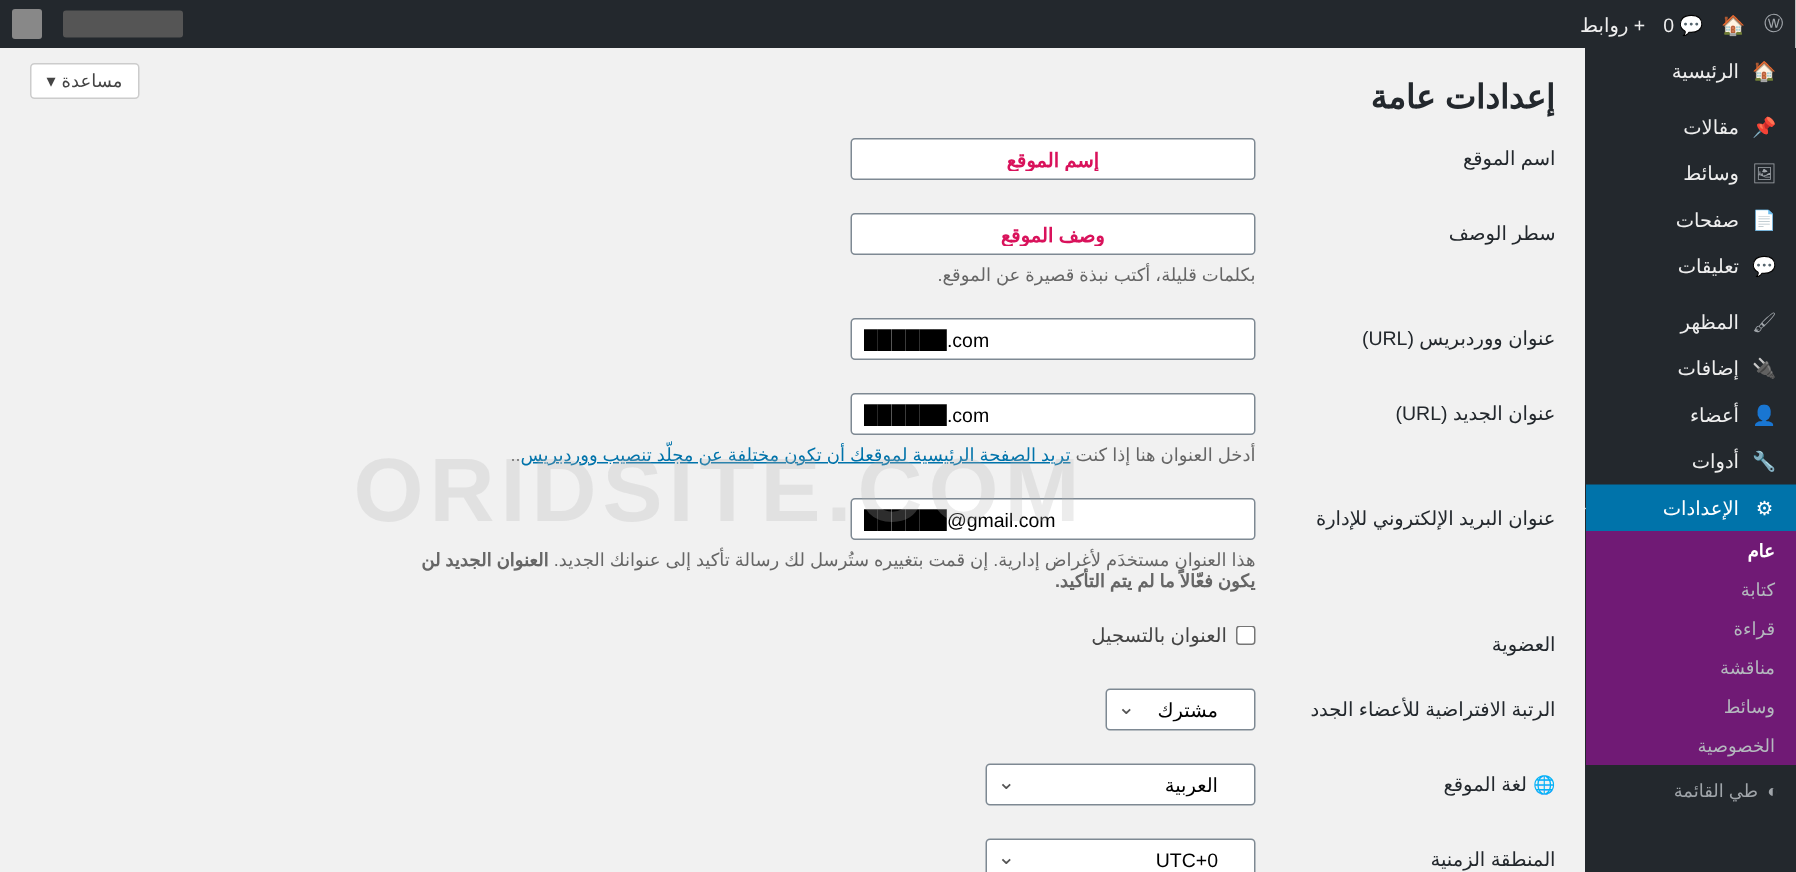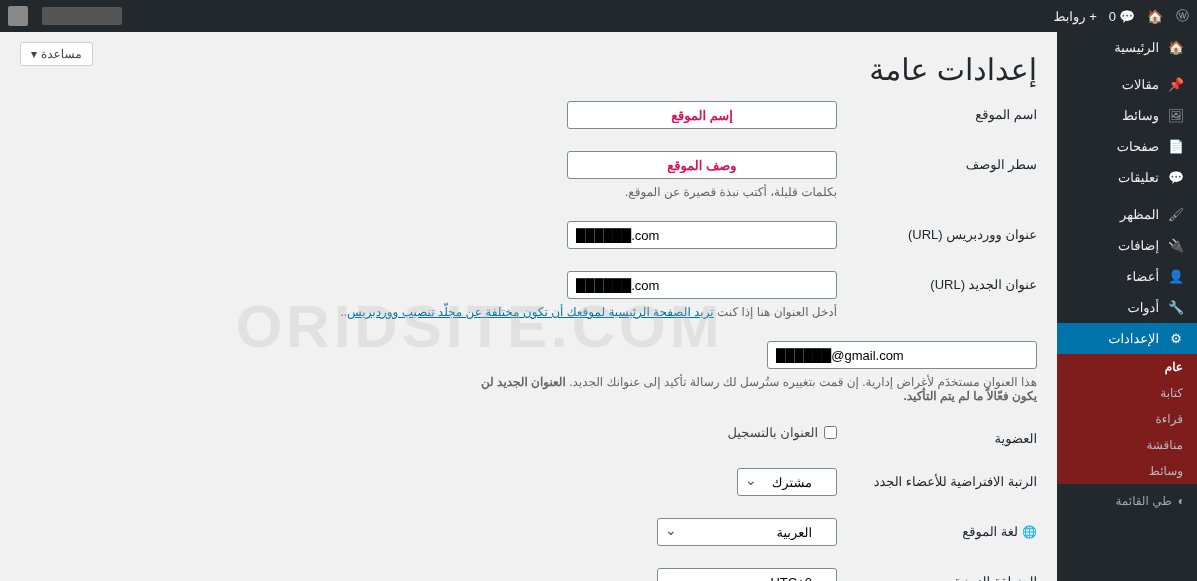--- a/index.html
+++ b/index.html
@@ -51,21 +51,21 @@
   cursor:pointer;
 }
 .sidebar .item.active {
   background:#0073aa; color:#fff; position:relative;
 }
 .sidebar .item.active::before{
   content:""; position:absolute; left:-8px; top:50%; transform:translateY(-50%);
   border:8px solid transparent; border-left-color:#f1f1f1;
 }
 .sidebar .sub {
-  background:#7f1d1d;
+  background:#701a75;
 }
 .sidebar .sub .subitem {
   padding:6px 14px 6px 12px; color:#b4b9be; cursor:pointer; font-size:12px;
 }
 .sidebar .sub .subitem.current{ color:#fff; font-weight:600;}
 .sidebar .sep { height:6px; }
 .sidebar .icon { width:18px; text-align:center; color:#a0a5aa;}
 .sidebar .collapse {
   padding:10px 12px; color:#a0a5aa; font-size:12px; cursor:pointer; display:flex; gap:6px; align-items:center;
 }
@@ -73,21 +73,21 @@
 .content {
   position:absolute; top:32px; right:140px; left:0; bottom:0;
   padding:10px 20px;
   overflow:auto;
 }
 .help-btn {
   float:left; background:#fff; border:1px solid #ccc; border-radius:3px;
   padding:4px 10px; font-size:12px; cursor:pointer; display:flex; align-items:center; gap:4px;
 }
 h1.page-title{
-  font-size:30px; font-weight:400; color:#23282d; padding:10px 0 14px;
+  font-size:22px; font-weight:700; color:#23282d; padding:10px 0 14px;
 }
 .form-row { display:flex; align-items:flex-start; margin-bottom:22px;}
 .form-row .label {
   width:200px; font-weight:400; color:#23282d; padding-top:6px; font-size:13px;
 }
 .form-row .field { flex:0 0 auto; }
 .form-row .desc { color:#666; font-size:12px; margin-top:6px; max-width:560px;}
 .form-row .desc a{ color:#0073aa; text-decoration:underline;}
 input[type=text], input[type=email], select {
   font-family:inherit; font-size:13px;
@@ -167,20 +167,21 @@
   <div class="item active">
       <span class="icon" style="color:#fff">⚙</span>
       <span>الإعدادات</span>
     </div>
   <div class="sub">
     <div class="subitem current">عام</div>
     <div class="subitem">كتابة</div>
     <div class="subitem">قراءة</div>
     <div class="subitem">مناقشة</div>
     <div class="subitem">وسائط</div>
+    <div class="subitem">الخصوصية</div>
   </div>
   <div class="collapse">
       <span>◐</span>
       <span>طي القائمة</span>
     </div>
 </div>
 
 <div class="content">
   <div class="help-btn">
       <span>مساعدة</span> 
@@ -212,20 +213,21 @@
     <div class="label">عنوان الجديد (URL)</div>
     <div class="field">
       <input type="text" id="siteurl" value="██████.com" style="">
       <div class="desc">
         <span>أدخل العنوان هنا إذا كنت </span><a href="#">تريد الصفحة الرئيسية لموقعك أن تكون مختلفة عن مجلّد تنصيب ووردبريس</a><span>..</span>
       </div>
     </div>
   </div>
 
   <div class="form-row">
+    <div class="label">عنوان البريد الإلكتروني للإدارة</div>
     <div class="field">
       <input type="text" id="adminemail" value="██████@gmail.com" style="">
       <div class="desc">
         <span>هذا العنوان مستخدَم لأغراض إدارية. إن قمت بتغييره ستُرسل لك رسالة تأكيد إلى عنوانك الجديد. </span><strong>العنوان الجديد لن يكون فعّالاً ما لم يتم التأكيد.</strong>
       </div>
     </div>
   </div>
 
   <div class="form-row">
     <div class="label">العضوية</div>

